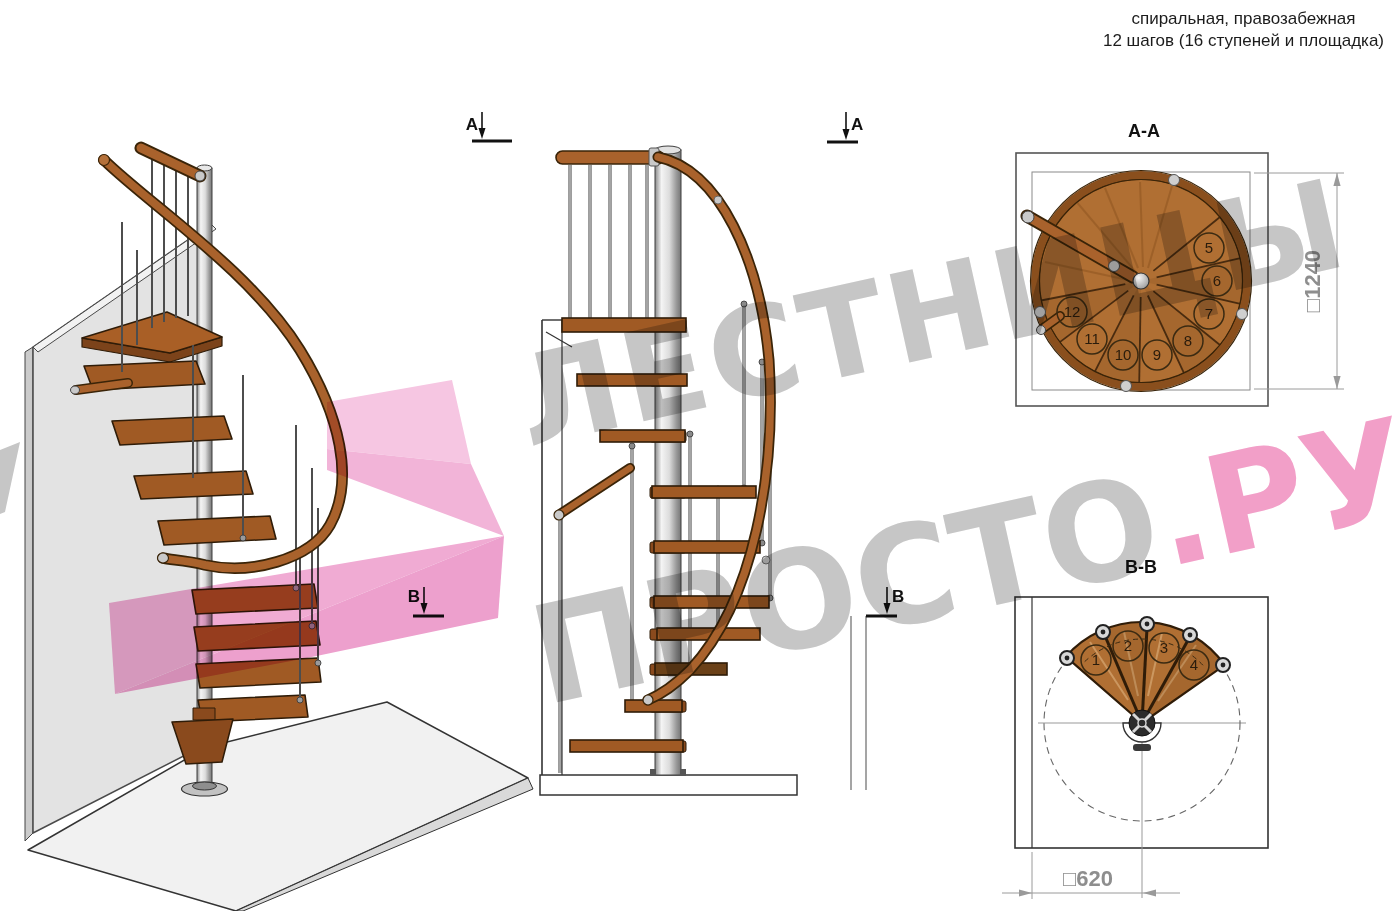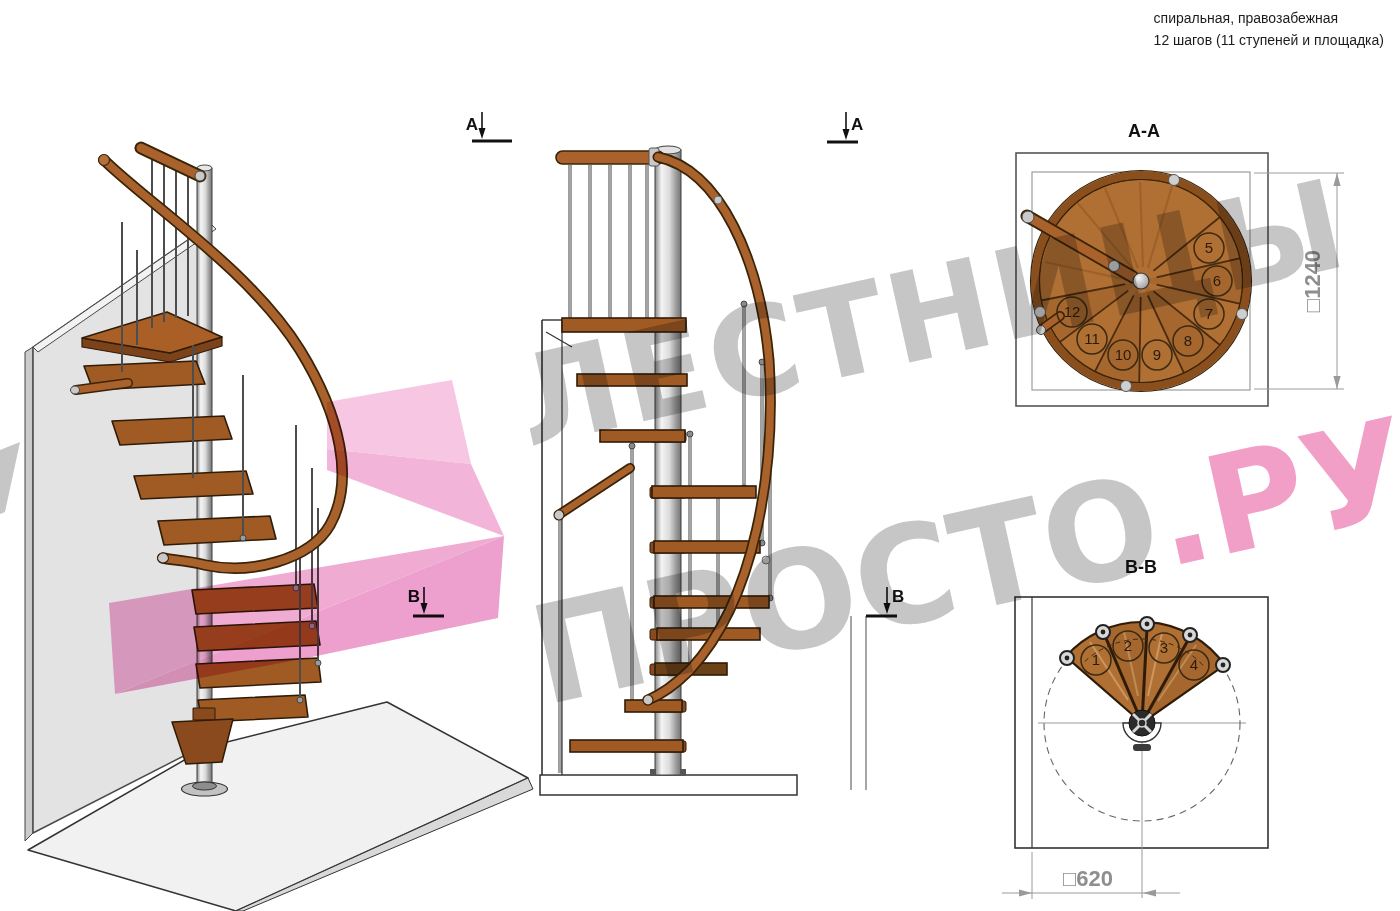--- a/index.html
+++ b/index.html
@@ -1,21 +1,21 @@
 <!DOCTYPE html>
 <html><head>
 <meta charset="utf-8">
 <style>
   html,body{margin:0;padding:0;background:#888;}
   #page{position:relative;width:1400px;height:911px;background:#ffffff;overflow:hidden;
         font-family:"Liberation Sans","DejaVu Sans",sans-serif;}
   #drawing,#wm{position:absolute;left:0;top:0;}
   #wm{mix-blend-mode:multiply;}
-  #header{position:absolute;top:8px;right:16px;text-align:left;
-          font-size:14px;line-height:21.5px;color:#1c1c1c;}
+  #header{position:absolute;top:8px;right:16px;text-align:center;
+          font-size:17px;line-height:21.5px;color:#1c1c1c;}
 </style>
 </head>
 <body>
 
 <div id="page">
 
 <svg id="drawing" width="1400" height="911" viewBox="0 0 1400 911">
   <defs>
     <linearGradient id="poleG" x1="0" y1="0" x2="1" y2="0">
       <stop offset="0" stop-color="#8a8a8a"></stop>
@@ -421,16 +421,16 @@
   <g>
     <polygon points="327,402 452,380 471,464 327,449" fill="#f6c6e2"></polygon>
     <polygon points="327,449 471,464 504,536 327,470" fill="#f2b4d8"></polygon>
     <polygon points="109,603 504,536 115,694" fill="#f0abd3"></polygon>
     <polygon points="115,694 504,536 498,618 307,658" fill="#eda0cd"></polygon>
   </g>
 </svg>
 
 <div id="header">
   <div>спиральная, правозабежная</div>
-  <div>12 шагов (11 ступеней и площадка)</div>
+  <div>12 шагов (16 ступеней и площадка)</div>
 </div>
 
 </div>
 
 </body></html>

